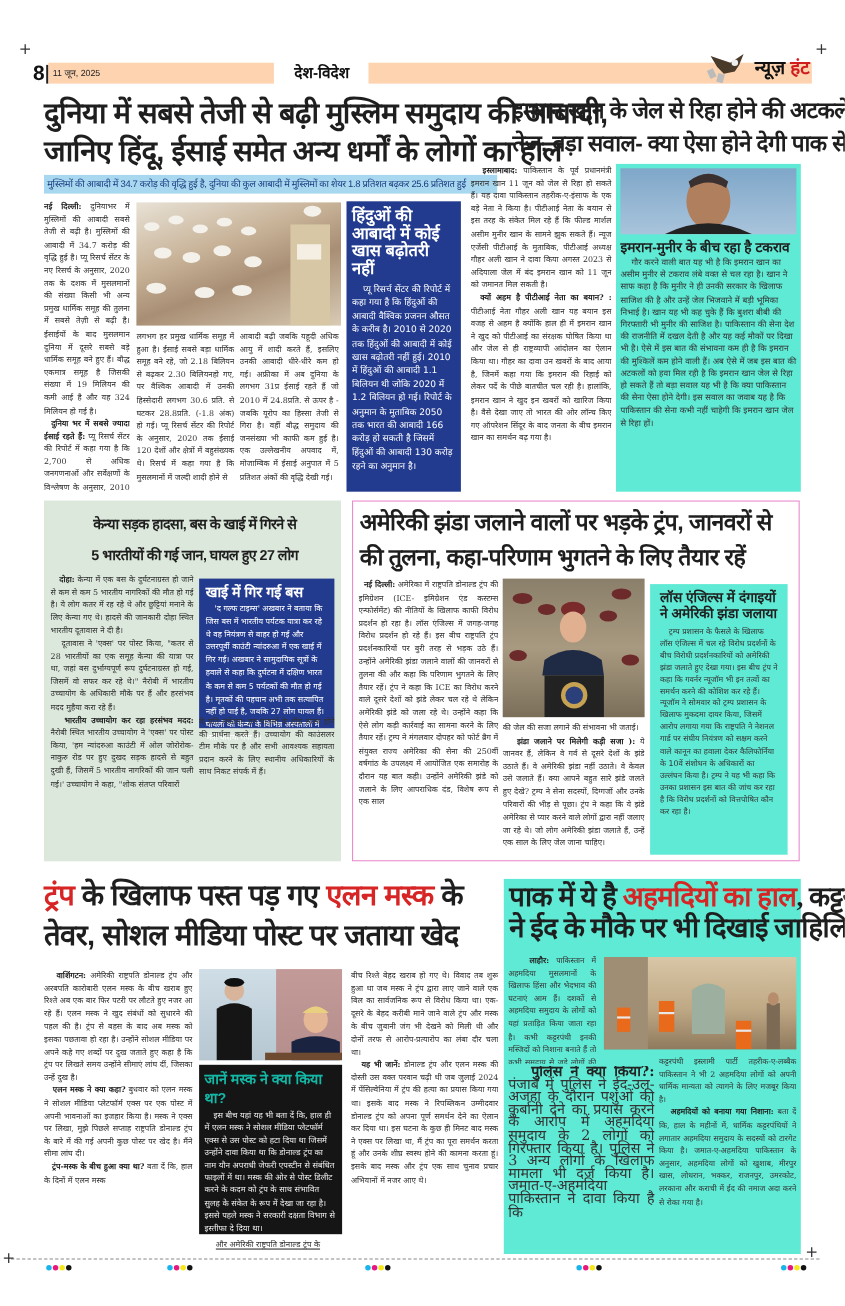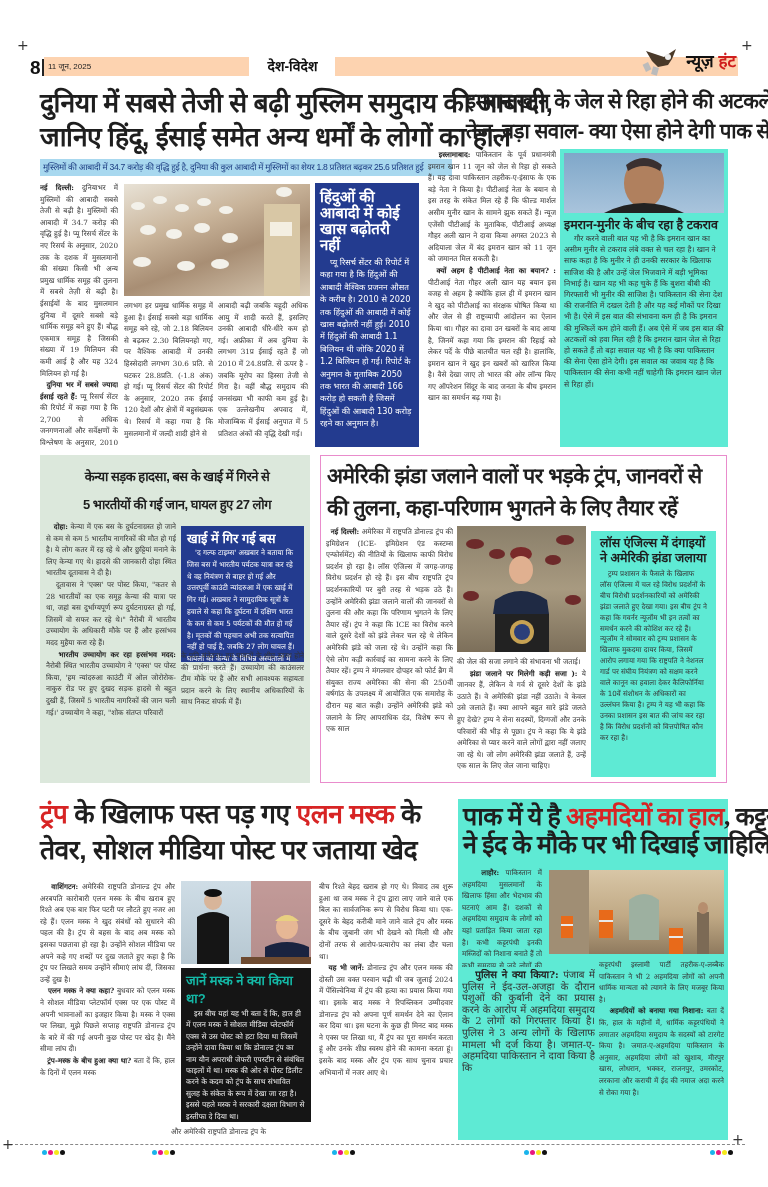--- a/index.html
+++ b/index.html
@@ -219,21 +219,21 @@
       <ellipse cx="106" cy="46" rx="11" ry="12" fill="#e6b795"></ellipse>
       <path d="M94 40 Q106 28 118 40" fill="#e8d080"></path>
       <path d="M84 66 Q106 56 128 66 L128 83 L84 83 Z" fill="#1a2340"></path>
       <rect x="60" y="76" width="70" height="7" fill="#6e4a30"></rect>
     </svg>
   </div>
   <div class="blackbox" style="left:181px;top:968px;width:130px;height:154px;padding:4px 5px;">
     <h3>जानें मस्क ने क्या किया था?</h3>
     <p style="text-indent:8px;">इस बीच यहां यह भी बता दें कि, हाल ही में एलन मस्क ने सोशल मीडिया प्लेटफॉर्म एक्स से उस पोस्ट को हटा दिया था जिसमें उन्होंने दावा किया था कि डोनाल्ड ट्रंप का नाम यौन अपराधी जेफरी एपस्टीन से संबंधित फाइलों में था। मस्क की ओर से पोस्ट डिलीट करने के कदम को ट्रंप के साथ संभावित सुलह के संकेत के रूप में देखा जा रहा है। इससे पहले मस्क ने सरकारी दक्षता विभाग से इस्तीफा दे दिया था।</p>
   </div>
-  <div class="body-text" style="left:171px;top:1126px;width:130px;height:14px;">और अमेरिकी राष्ट्रपति डोनाल्ड ट्रंप के</div>
+  <div class="body-text" style="left:196px;top:1126px;width:130px;height:14px;text-decoration:underline;">और अमेरिकी राष्ट्रपति डोनाल्ड ट्रंप के</div>
   <div class="body-text" style="left:319px;top:881px;width:134px;height:258px;">
     <span>बीच रिश्ते बेहद खराब हो गए थे। विवाद तब शुरू हुआ था जब मस्क ने ट्रंप द्वारा लाए जाने वाले एक बिल का सार्वजनिक रूप से विरोध किया था। एक-दूसरे के बेहद करीबी माने जाने वाले ट्रंप और मस्क के बीच जुबानी जंग भी देखने को मिली थी और दोनों तरफ से आरोप-प्रत्यारोप का लंबा दौर चला था।</span><br>
     &nbsp;&nbsp;&nbsp;<b>यह भी जानें:</b>
     <span>डोनाल्ड ट्रंप और एलन मस्क की दोस्ती उस वक्त परवान चढ़ी थी जब जुलाई 2024 में पेंसिल्वेनिया में ट्रंप की हत्या का प्रयास किया गया था। इसके बाद मस्क ने रिपब्लिकन उम्मीदवार डोनाल्ड ट्रंप को अपना पूर्ण समर्थन देने का ऐलान कर दिया था। इस घटना के कुछ ही मिनट बाद मस्क ने एक्स पर लिखा था, मैं ट्रंप का पूरा समर्थन करता हूं और उनके शीघ्र स्वस्थ होने की कामना करता हूं। इसके बाद मस्क और ट्रंप एक साथ चुनाव प्रचार अभियानों में नजर आए थे।</span>
   </div>
 </div>
 
 <div class="ltblue" style="left:458px;top:799px;width:270px;height:341px;">
   <div class="headline" style="left:5px;top:4px;width:262px;font-size:25px;line-height:28px;white-space:nowrap;font-family:Liberation Serif, serif;">
     <div><span>पाक में ये है </span><span class="red">अहमदियों का हाल</span><span>, कट्टरपंथियों</span></div>
@@ -254,21 +254,21 @@
         </g>
       <g fill="#e8e8e8">
           <rect x="12" y="54" width="12" height="2"></rect>
           <rect x="50" y="50" width="14" height="2"></rect>
           <rect x="120" y="66" width="14" height="2"></rect>
         </g>
       <rect x="148" y="42" width="12" height="42" fill="#7c6a55"></rect>
       <ellipse cx="154" cy="38" rx="5" ry="6" fill="#b68e6e"></ellipse>
     </svg>
   </div>
-  <div class="body-text" style="left:4px;top:170px;width:133px;height:166px;font-size:10px;">
+  <div class="body-text" style="left:4px;top:170px;width:133px;height:166px;font-size:13px;">
     
     &nbsp;&nbsp;&nbsp;<b>पुलिस ने क्या किया?:</b>
     <span>पंजाब में पुलिस ने ईद-उल-अजहा के दौरान पशुओं की कुर्बानी देने का प्रयास करने के आरोप में अहमदिया समुदाय के 2 लोगों को गिरफ्तार किया है। पुलिस ने 3 अन्य लोगों के खिलाफ मामला भी दर्ज किया है। जमात-ए-अहमदिया पाकिस्तान ने दावा किया है कि</span>
   </div>
   <div class="body-text" style="left:141px;top:160px;width:125px;height:176px;font-size:7.1px;">
     <span>कट्टरपंथी इस्लामी पार्टी तहरीक-ए-लब्बैक पाकिस्तान ने भी 2 अहमदिया लोगों को अपनी धार्मिक मान्यता को त्यागने के लिए मजबूर किया है।</span><br>
     &nbsp;&nbsp;&nbsp;<b>अहमदियों को बनाया गया निशाना:</b>
     <span>बता दें कि, हाल के महीनों में, धार्मिक कट्टरपंथियों ने लगातार अहमदिया समुदाय के सदस्यों को टारगेट किया है। जमात-ए-अहमदिया पाकिस्तान के अनुसार, अहमदिया लोगों को खुशाब, मीरपुर खास, लोधरान, भक्कर, राजनपुर, उमरकोट, लरकाना और कराची में ईद की नमाज अदा करने से रोका गया है।</span>
   </div>
 </div>

